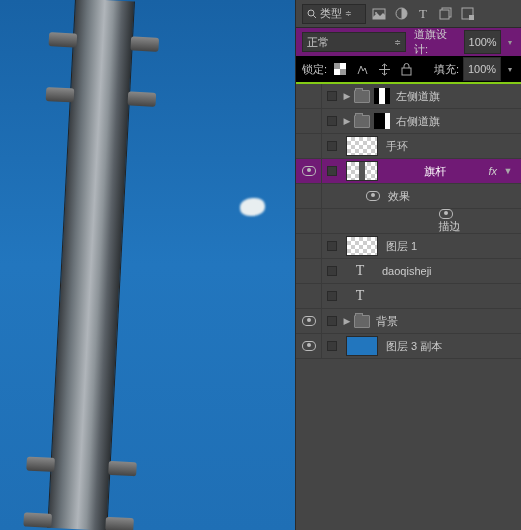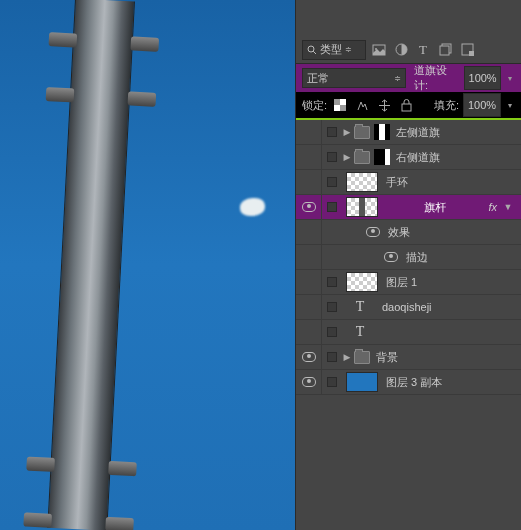--- a/index.html
+++ b/index.html
@@ -7,21 +7,21 @@
   .canvas { width: 295px; height: 530px; background: linear-gradient(180deg, #1862a5 0%, #2276be 50%, #1f6fb5 100%); position: relative; flex-shrink: 0; }
   .canvas::after { content: ''; position: absolute; right: 30px; top: 198px; width: 25px; height: 18px; background: #e8eef0; border-radius: 50% 40% 50% 40%; filter: blur(1px); }
   .pole { position: absolute; left: 75px; top: 0; width: 60px; height: 530px; transform: rotate(3deg); transform-origin: top; background: linear-gradient(90deg, #3a3e42 0%, #6a7278 20%, #8d9499 35%, #b0b5ba 50%, #8d9499 65%, #5a6066 80%, #2d3134 100%); border-left: 1px solid #222; border-right: 1px solid #222; }
   .bracket { position: absolute; width: 90px; height: 16px; left: -15px; }
   .bracket::before, .bracket::after { content: ''; position: absolute; width: 28px; height: 14px; background: linear-gradient(180deg, #888 0%, #444 100%); border-radius: 3px; top: 0; }
   .bracket::before { left: -10px; }
   .bracket::after { right: -10px; }
   .b1 { top: 35px; } .b2 { top: 90px; } .b3 { top: 460px; } .b4 { top: 516px; }
   .panel { flex: 1; background: #454545; display: flex; flex-direction: column; border-left: 1px solid #2a2a2a; }
   .row { display: flex; align-items: center; height: 28px; padding: 0 6px; gap: 4px; color: #ccc; }
-  .toolbar1 { border-bottom: 1px solid #2a2a2a; background: #454545; margin-top: 36px; }
+  .toolbar1 { border-bottom: 1px solid #2a2a2a; background: #454545; }
   .toolbar2 { background: #701a75; }
   .toolbar3 { border-bottom: 2px solid #84cc16; background: #000000; }
   .select { background: #3a3a3a; border: 1px solid #2a2a2a; height: 20px; display: inline-flex; align-items: center; padding: 0 4px; color: #ccc; gap: 3px; }
   .select.filter { width: 64px; }
   .select.blend { width: 106px; }
   .chev { font-size: 8px; color: #aaa; }
   .iconbtn { width: 18px; height: 18px; display: inline-flex; align-items: center; justify-content: center; color: #b8b8b8; }
   .pct { background: #3a3a3a; border: 1px solid #2a2a2a; width: 38px; height: 24px; display: inline-flex; align-items: center; justify-content: center; color: #ccc; }
   .pctchev { width: 10px; display: inline-flex; align-items: center; justify-content: center; color: #999; font-size: 8px; }
   .spacer { flex: 1; }
@@ -41,21 +41,21 @@
   .thumb { width: 32px; height: 20px; border: 1px solid #2a2a2a; margin: 0 4px; display: flex; align-items: center; justify-content: center; position: relative; }
   .thumb.checker { background-image: linear-gradient(45deg,#ccc 25%,transparent 25%),linear-gradient(-45deg,#ccc 25%,transparent 25%),linear-gradient(45deg,transparent 75%,#ccc 75%),linear-gradient(-45deg,transparent 75%,#ccc 75%); background-size: 8px 8px; background-position: 0 0,0 4px,4px -4px,-4px 0; background-color: #fff; }
   .thumb.sky { background: #2276be; }
   .thumb.checker.selpole::after { content:''; position:absolute; left:12px; top:0; width:6px; height:100%; background:#555; }
   .tlabel { width: 28px; display: inline-flex; align-items: center; justify-content: center; margin: 0 4px; font-family: serif; font-size: 14px; color: #ccc; }
   .lname { flex: 1; padding-left: 4px; white-space: nowrap; }
   .fx { color: #ccc; font-style: italic; padding: 0 4px; }
   .eye { width: 14px; height: 10px; border: 1px solid #bbb; border-radius: 60%/90%; position: relative; }
   .eye::after { content: ''; position: absolute; left: 4px; top: 1px; width: 4px; height: 4px; background: #bbb; border-radius: 50%; }
   .sublayer { padding-left: 44px; }
-  .sublayer2 { padding-left: 62px; }
+  .sublayer2 { padding-left: 62px; flex-direction: column; }
   svg { display: block; }
 </style>
 </head>
 <body>
 
 <div class="canvas">
   <div class="pole">
     <div class="bracket b1"></div>
       <div class="bracket b2"></div>
     <div class="bracket b3"></div>

